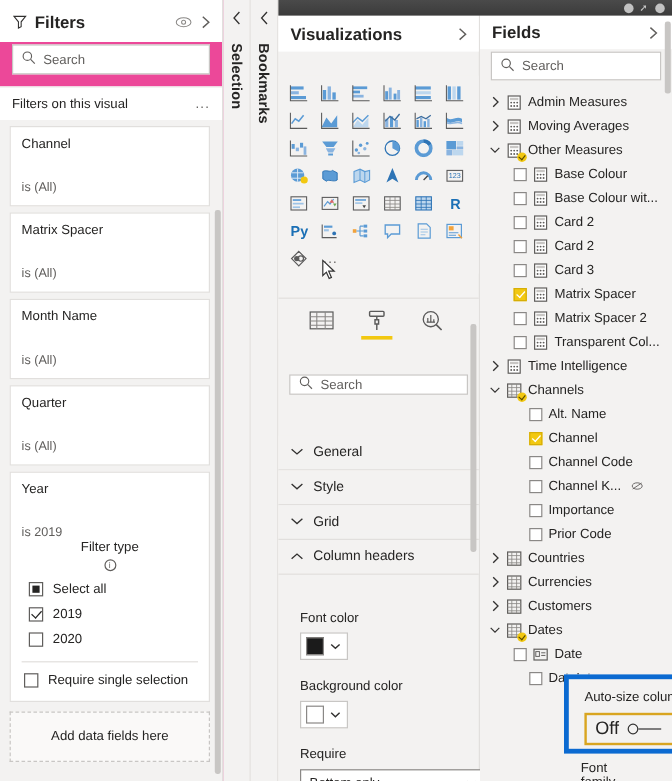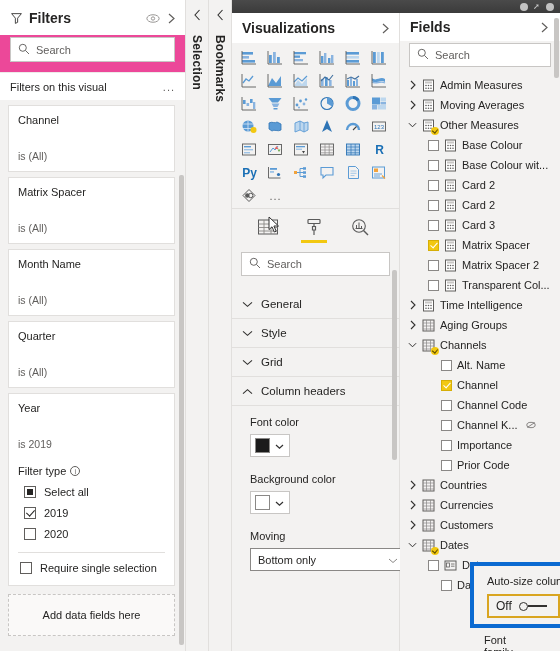--- a/index.html
+++ b/index.html
@@ -52,21 +52,21 @@
   .dots { color:#605e5c; letter-spacing:1px; font-size:11px; }
   .fcard {
     background: #fff; border: 1px solid #e1dfdd; margin: 5px 10px 0 8px;
     padding: 8px 9px 9px 9px;
   }
   .fcard .fname { font-size: 11px; color: #252423; margin-bottom: 4px; }
   .fcard .fval { font-size: 10.5px; color: #605e5c; margin-top: 24px; }
   .fcard.active .fname { font-weight: normal; }
   .filter-type-lbl {
     display:flex; align-items:center; gap:4px;
-    font-size: 11px; color: #252423; margin: 15px 0 4px 0;
+    font-size: 11px; color: #252423; margin: 0 0 4px 0; flex-direction: column;
   }
   .info-c {
     width:10px; height:10px; border:1px solid #605e5c; border-radius:50%;
     font-size:7px; line-height:9px; text-align:center; color:#605e5c;
   }
   .dd {
     height: 22px; border: 1px solid #8a8886; background:#fff;
     display:flex; align-items:center; padding: 0 6px;
     font-size: 11px; color:#252423;
   }
@@ -107,21 +107,21 @@
   .vpane .vchev { color:#323130; font-size: 11px; margin-bottom: 12px; }
   .vpane .vlabel {
     writing-mode: vertical-rl; font-size: 12px; font-weight: 600;
     color: #252423; letter-spacing: .2px;
   }
 
   
   .viz-pane {
     width: 168px; height: 651px; background: #f3f2f1;
     border-right: 1px solid #e1dfdd; display:flex; flex-direction:column;
-    position: relative; padding-top: 13px;
+    position: relative; padding-top: 13px; gap: 20px;
   }
   .viz-header {
     display:flex; align-items:center; padding: 7px 8px 7px 10px; background:#fff;
   }
   .viz-header .spacer { flex:1; }
   .icon-grid {
     display: grid; grid-template-columns: repeat(6, 1fr);
     gap: 2px 1px; padding: 4px 6px 2px 6px; background:#f3f2f1;
   }
   .vz { width: 23px; height: 21px; display:flex; align-items:center; justify-content:center; cursor:pointer; }
@@ -162,21 +162,21 @@
   .highlight-box {
     position: absolute; left: 238px; top: 562px; width: 155px; height: 66px;
     border: 4px solid #0b6ad1; background: #f3f2f1; z-index: 25;
   }
   .hl-inner { padding: 9px 0 0 13px; }
   .hl-lbl { font-size: 11px; color:#252423; margin-bottom: 7px; }
   .toggle-wrap {
     display:inline-flex; align-items:center; gap:7px;
     border: 2px solid #d9a520; padding: 3px 11px 3px 7px; background:#f3f2f1;
   }
-  .toggle-off-lbl { font-size: 12px; color:#252423; }
+  .toggle-off-lbl { font-size: 15px; color:#252423; }
   .tog-track { display:flex; align-items:center; }
   .tog-knob {
     width: 9px; height: 9px; border: 1.6px solid #323130; border-radius:50%;
     background: #f3f2f1;
   }
   .tog-bar { width: 19px; height: 1.8px; background:#323130; }
   .below-hl {
     position:absolute; left: 252px; top: 634px; font-size: 11px; color:#252423; z-index: 26;
   }
   .viz-scrollbar {
@@ -707,21 +707,21 @@
       <div class="prop-lbl">Background color</div>
       <div class="swatch-ctl">
         <span class="swatch" id="sw-bg" style="background: rgb(255, 255, 255);"></span>
         <span class="chev-sm">
           <svg width="9" height="6" viewBox="0 0 9 6">
               <path d="M1 1l3.5 3.3L8 1" fill="none" stroke="#323130" stroke-width="1.2"></path>
             </svg>
         </span>
       </div>
       <div class="prop-gap"></div>
-      <div class="prop-lbl">Moving</div>
+      <div class="prop-lbl">Require</div>
       <div class="outline-dd">
         <span>Bottom only</span>
         <span class="spacer"></span>
         <span class="chev-sm">
           <svg width="10" height="6" viewBox="0 0 10 6">
               <path d="M1 1l4 3.5L9 1" fill="none" stroke="#8a8886" stroke-width="1"></path>
             </svg>
         </span>
       </div>
     </div>
@@ -967,34 +967,20 @@
               <circle cx="9" cy="6.5" r=".8" fill="#605e5c"></circle>
               <circle cx="4" cy="9.3" r=".8" fill="#605e5c"></circle>
               <circle cx="6.5" cy="9.3" r=".8" fill="#605e5c"></circle>
               <circle cx="9" cy="9.3" r=".8" fill="#605e5c"></circle>
             </svg>
           </span>
           <span>Time Intelligence</span>
         </div>
         <div class="tnode">
           <span class="tchev">
-            <svg width="8" height="10" viewBox="0 0 8 10">
-              <path d="M2 1l4 4-4 4" fill="none" stroke="#323130" stroke-width="1.1"></path>
-            </svg>
-          </span>
-          <span class="ticon">
-            <svg width="13" height="13" viewBox="0 0 13 13">
-              <rect x="1" y="1" width="11" height="11" fill="none" stroke="#605e5c" stroke-width="1"></rect>
-              <path d="M1 4h11M1 7h11M1 10h11M4.5 1v11M8.5 1v11" stroke="#8a8886" stroke-width=".7"></path>
-            </svg>
-          </span>
-          <span>Aging Groups</span>
-        </div>
-        <div class="tnode">
-          <span class="tchev">
             <svg width="10" height="8" viewBox="0 0 10 8">
               <path d="M1 2l4 4 4-4" fill="none" stroke="#323130" stroke-width="1.1"></path>
             </svg>
           </span>
           <span class="ticon">
             <svg width="13" height="13" viewBox="0 0 13 13">
               <rect x="1" y="1" width="11" height="11" fill="none" stroke="#605e5c" stroke-width="1"></rect>
               <path d="M1 4h11M1 7h11M1 10h11M4.5 1v11M8.5 1v11" stroke="#8a8886" stroke-width=".7"></path>
             </svg>
             <span class="yellow-badge"></span>

